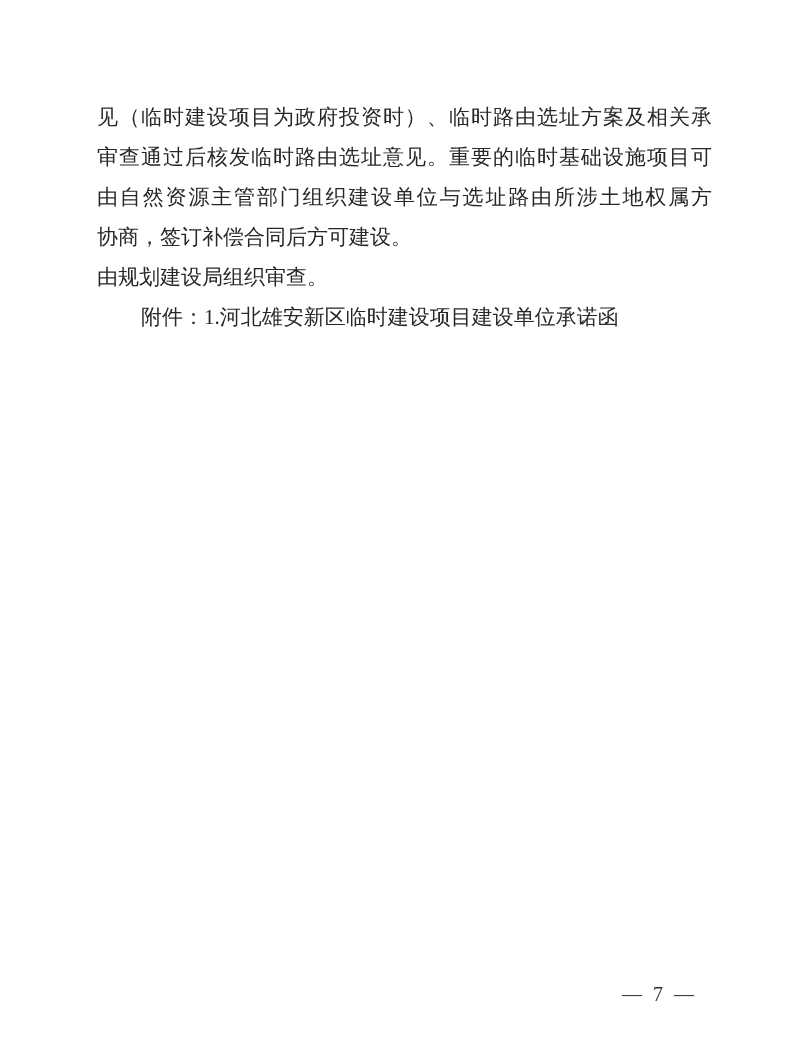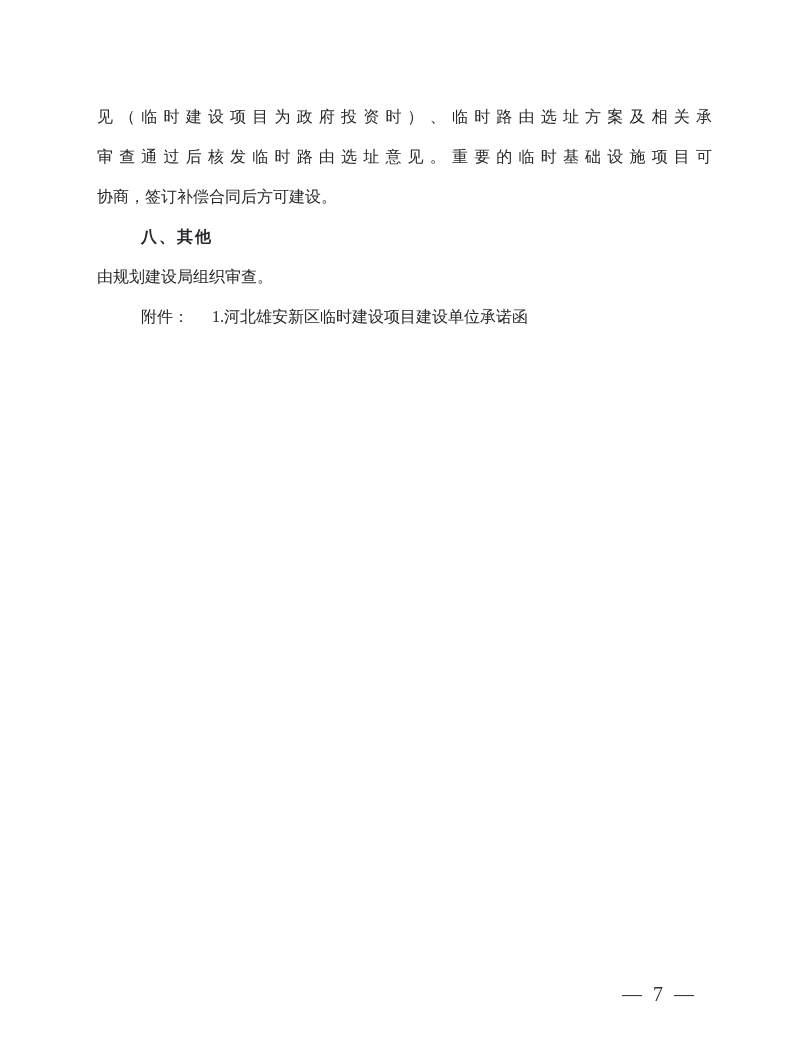--- a/index.html
+++ b/index.html
@@ -14,21 +14,21 @@
     background: #ffffff;
     overflow: hidden;
     font-family: "Liberation Serif", "DejaVu Serif", serif;
     color: #27272b;
   }
   .doc-body {
     position: absolute;
     left: 97px;
     top: 97px;
     width: 615px;
-    font-size: 16px;
+    font-size: 21px;
     line-height: 40px;
   }
   .line {
     margin: 0;
     padding: 0;
     white-space: nowrap;
   }
   
   .j {
     white-space: normal;
@@ -44,21 +44,20 @@
   .hei {
     font-family: "Liberation Sans", "DejaVu Sans", sans-serif;
     font-weight: 700;
     letter-spacing: 2px;
   }
   .att-row {
     display: flex;
     align-items: flex-start;
     padding-left: 44px;
     text-indent: 0;
-    gap: 23px;
   }
   .att-label {
     flex: 0 0 auto;
   }
   .att-items {
     display: flex;
     flex-direction: row;
   }
   .footer {
     position: absolute;
@@ -75,24 +74,24 @@
 <div class="page">
 
   <main class="doc-body">
 
     <p class="line j">见（临时建设项目为政府投资时）、临时路由选址方案及相关承</p>
 
 
 
     <p class="line j">审查通过后核发临时路由选址意见。重要的临时基础设施项目可</p>
 
+    <p class="line j">由自然资源主管部门组织建设单位与选址路由所涉土地权属方</p>
 
     <p class="line">协商，签订补偿合同后方可建设。</p>
 
-    <p class="line ind hei">八、其他</p>
 
 
     <p class="line">由规划建设局组织审查。</p>
 
     <div class="line att-row">
       <span class="att-label">附件：</span>
       <span class="att-items">
         <span class="line att-item">1.河北雄安新区临时建设项目建设单位承诺函</span>
       </span>
     </div>

